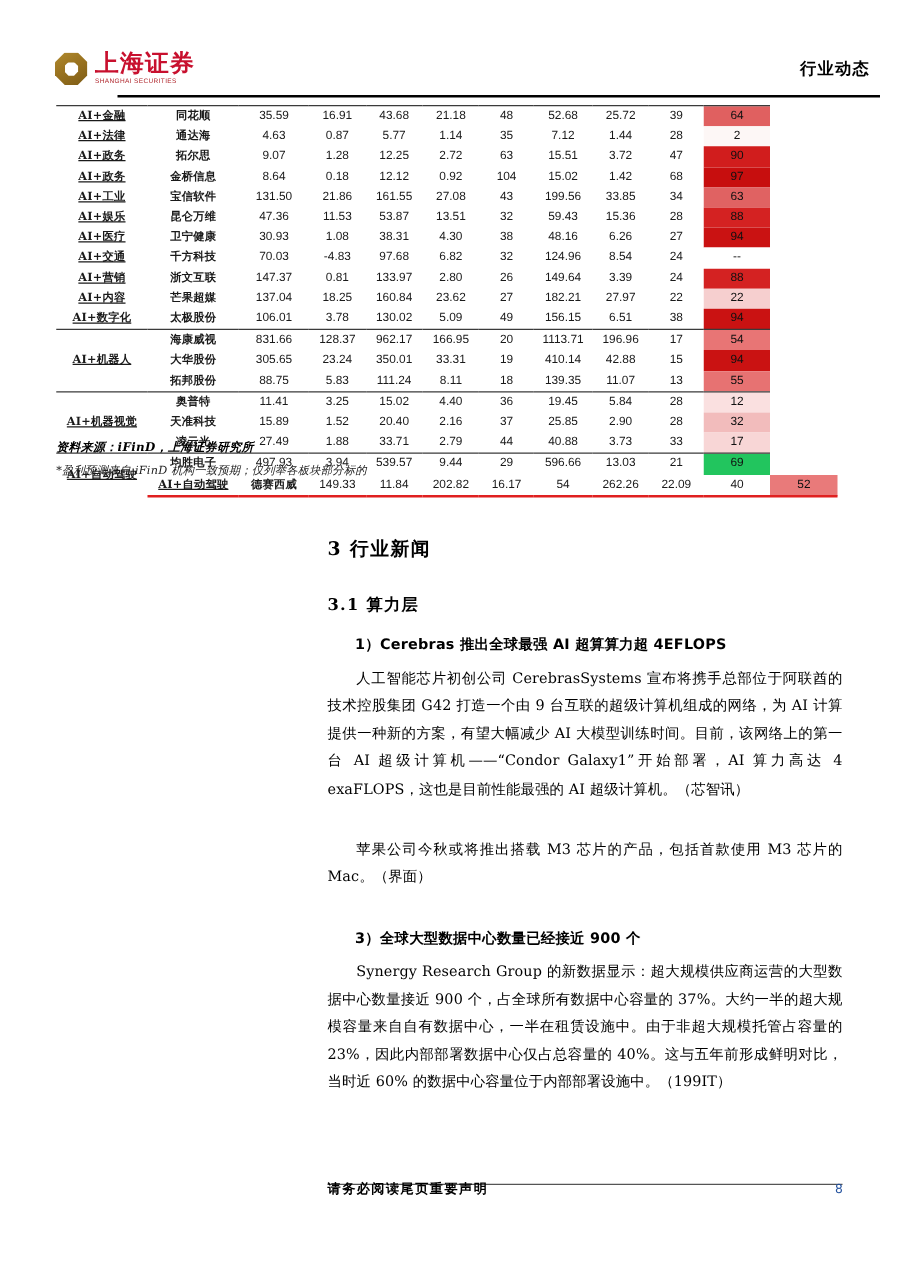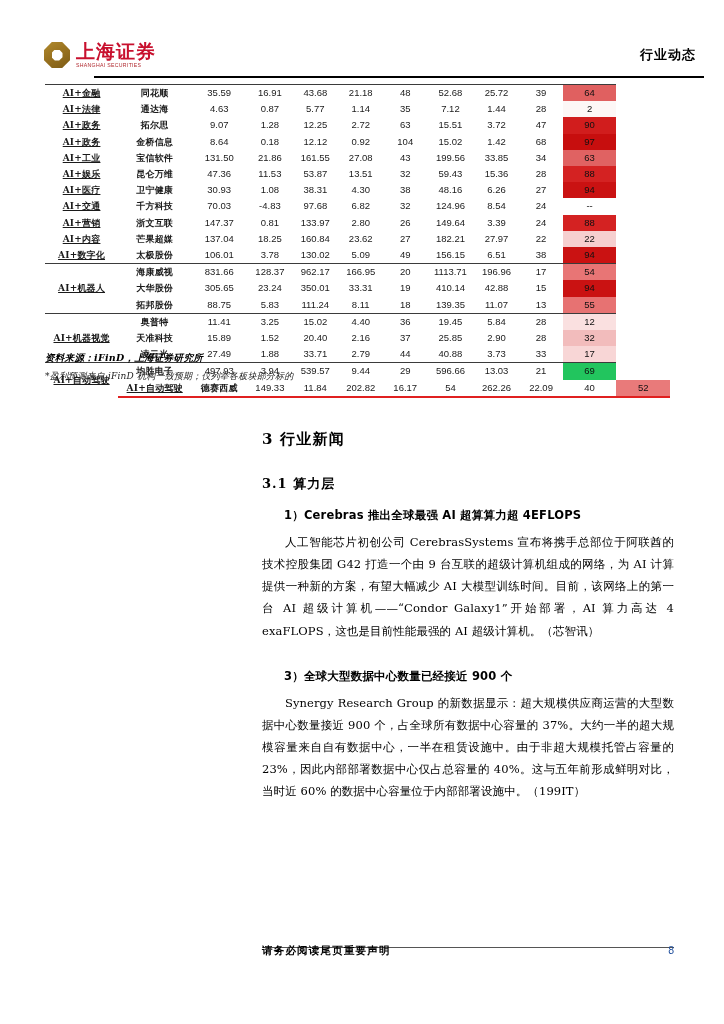--- a/index.html
+++ b/index.html
@@ -472,20 +472,21 @@
   <div class="src">资料来源：iFinD，上海证券研究所</div>
   <div class="note">*盈利预测来自 iFinD 机构一致预期；仅列举各板块部分标的</div>
 
   <div class="content">
     <h2 class="sec">3 行业新闻</h2>
     <h3 class="sub">3.1 算力层</h3>
 
     <h4 class="item">1）Cerebras 推出全球最强 AI 超算算力超 4EFLOPS</h4>
     <p class="para">人工智能芯片初创公司 CerebrasSystems 宣布将携手总部位于阿联酋的技术控股集团 G42 打造一个由 9 台互联的超级计算机组成的网络，为 AI 计算提供一种新的方案，有望大幅减少 AI 大模型训练时间。目前，该网络上的第一台 AI 超级计算机——“Condor Galaxy1”开始部署，AI 算力高达 4 exaFLOPS，这也是目前性能最强的 AI 超级计算机。（芯智讯）</p>
 
+    <p class="para tight">苹果公司今秋或将推出搭载 M3 芯片的产品，包括首款使用 M3 芯片的 Mac。（界面）</p>
 
     <h4 class="item">3）全球大型数据中心数量已经接近 900 个</h4>
     <p class="para">Synergy Research Group 的新数据显示：超大规模供应商运营的大型数据中心数量接近 900 个，占全球所有数据中心容量的 37%。大约一半的超大规模容量来自自有数据中心，一半在租赁设施中。由于非超大规模托管占容量的 23%，因此内部部署数据中心仅占总容量的 40%。这与五年前形成鲜明对比，当时近 60% 的数据中心容量位于内部部署设施中。（199IT）</p>
   </div>
 
   <div class="footer-rule"></div>
   <div class="footer">
     <div class="footer-text">请务必阅读尾页重要声明</div>
     <div class="footer-page">8</div>
   </div>

